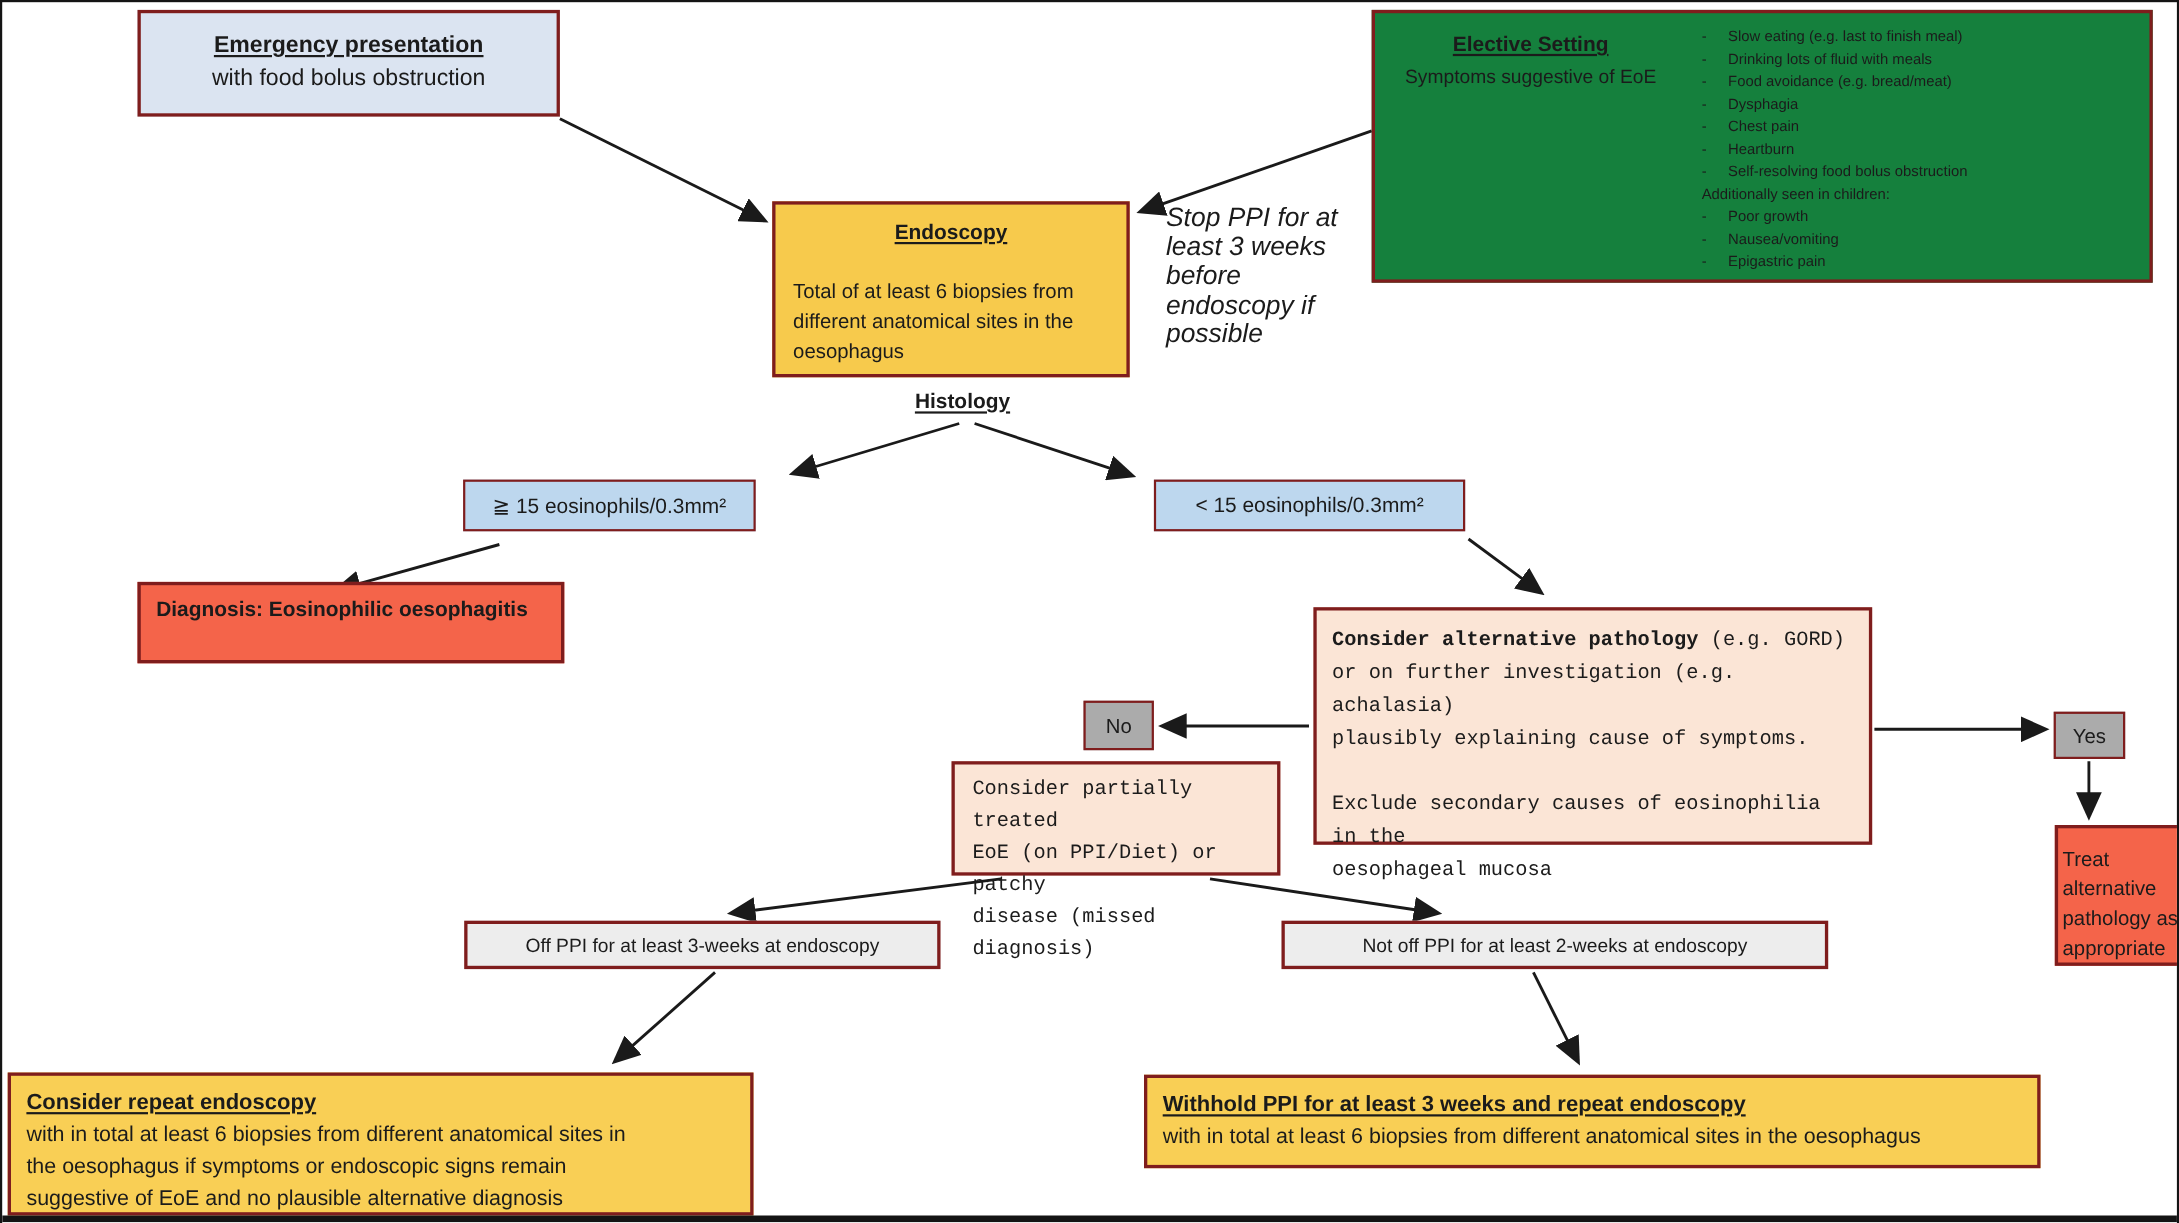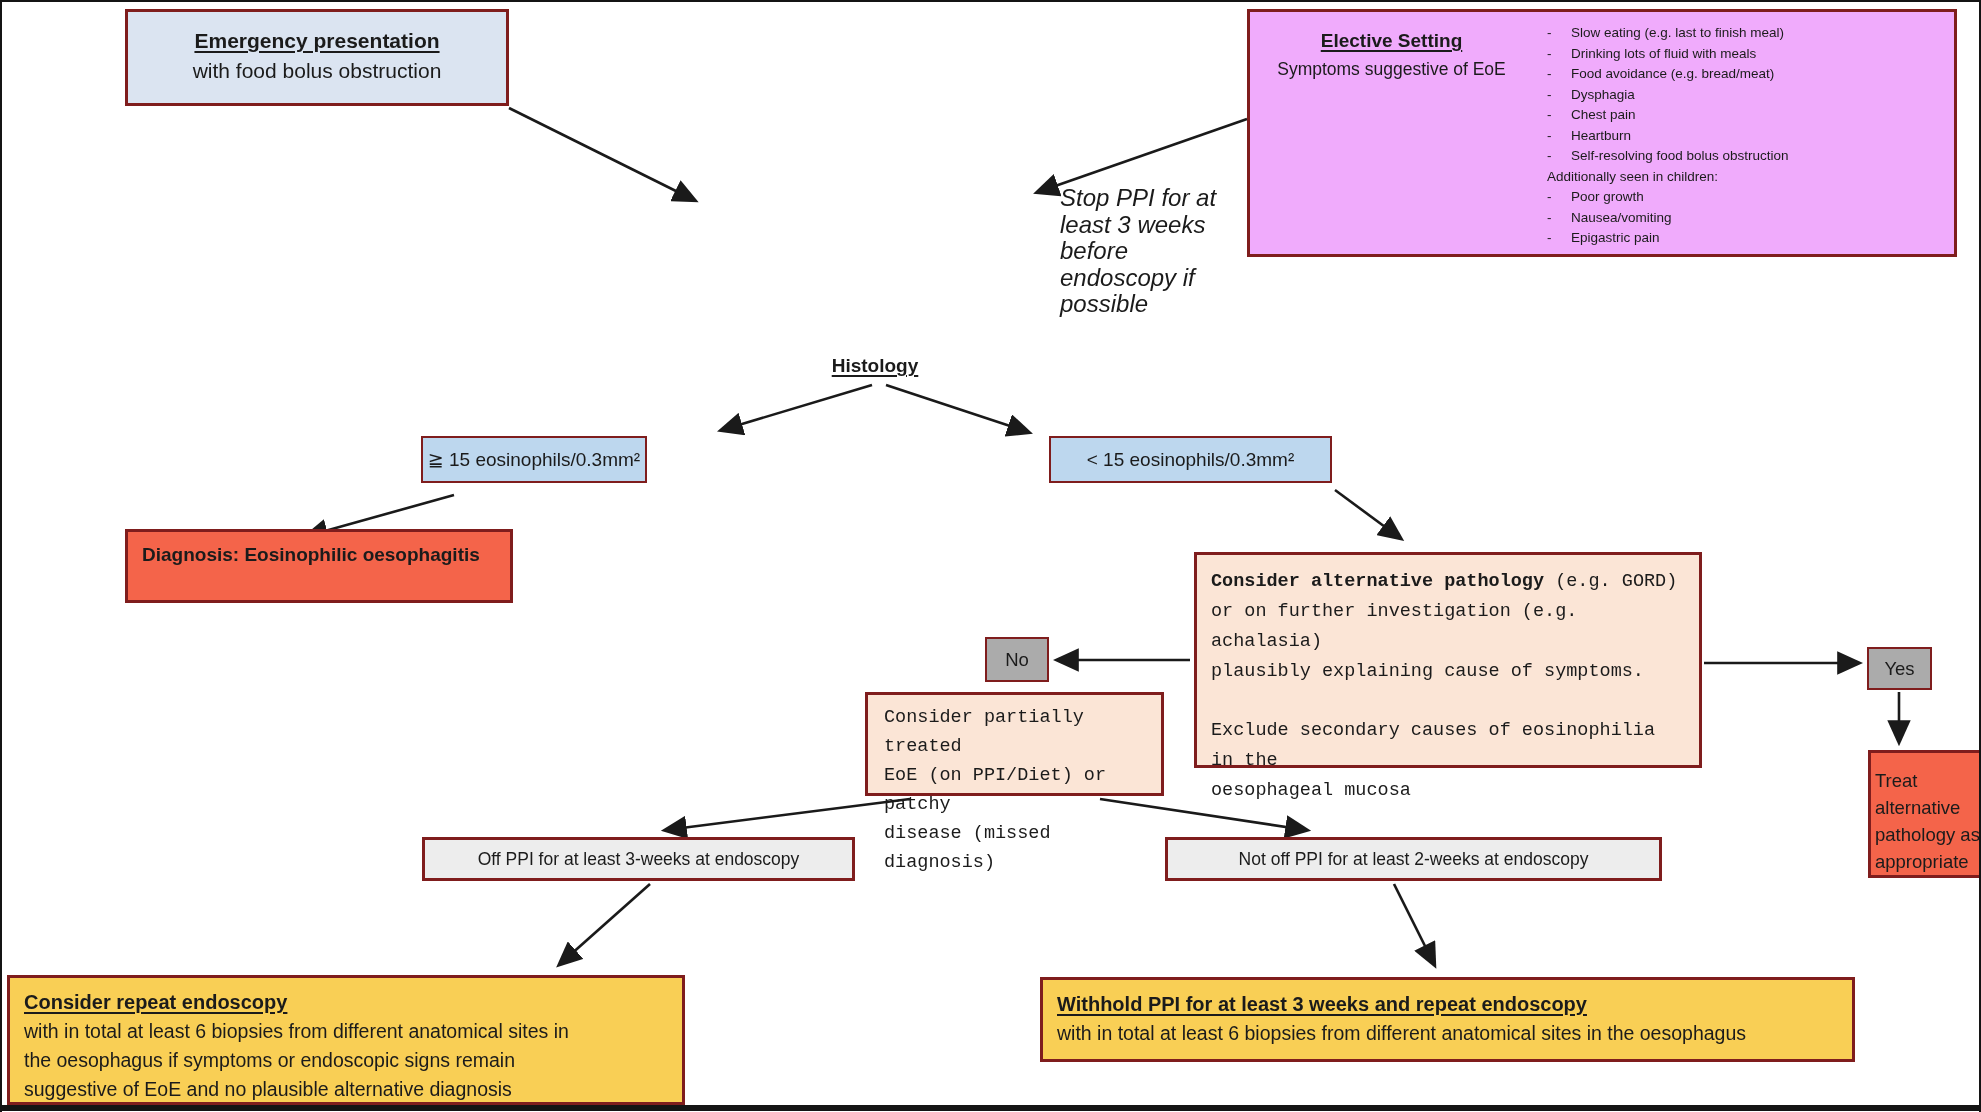--- a/index.html
+++ b/index.html
@@ -9,21 +9,21 @@
     border-top:2px solid #141414; border-left:2px solid #141414; border-right:2px solid #141414;
     box-sizing:border-box;
   }
   .box { position:absolute; box-sizing:border-box; border:3px solid #7f1d1d; }
   .pre { white-space:pre-line; }
   .u { text-decoration:underline; text-decoration-thickness:2px; text-underline-offset:3px; }
   .b { font-weight:bold; }
   .center { text-align:center; }
 
   .emergency { background:#dbe4f1; padding-top:14px; text-align:center; font-size:21px; line-height:30px; }
-  .elective  { background:#f0abfc; display:flex; }
+  .elective  { background:#15803d; display:flex; }
   .elective .title-col { width:255px; text-align:center; padding:18px 0 0 14px; }
   .elective .title-col .t { font-size:19px; font-weight:bold; }
   .elective .title-col .s { font-size:17.5px; margin-top:7px; }
   .elective .list-col { flex:1; padding:11px 6px 0 28px; font-size:13.5px; line-height:20.5px; }
   .li-row { display:flex; }
   .li-row .dash { width:24px; flex:0 0 24px; }
   .plain-row { margin-left:0; }
 
   .endoscopy { background:#f7ca4c; padding:12px 16px; font-size:18.5px; line-height:27px; }
   .endoscopy .t { text-align:center; font-size:19px; margin-bottom:26px; }
@@ -127,30 +127,36 @@
             <span>Nausea/vomiting</span>
           </div>
           <div class="li-row">
             <span class="dash">-</span>
             <span>Epigastric pain</span>
           </div>
         </div>
     </div>
   </div>
 
+  <div class="box endoscopy" style="left:700px; top:181px; width:325px; height:160px;">
+    <div class="t b u">Endoscopy</div>
+    <div class="pre">Total of at least 6 biopsies from
+different anatomical sites in the
+oesophagus</div>
+  </div>
 
   <div class="note pre" style="left:1058px; top:183px; width:160px;">Stop PPI for at
 least 3 weeks
 before
 endoscopy if
 possible</div>
 
   <div class="histology b u center" style="left:793px; top:353px; width:160px;">Histology</div>
 
-  <div class="box bluebox" style="left:419px; top:434px; width:226px; height:47px;">≧ 15 eosinophils/0.3mm²</div>
+  <div class="box bluebox" style="left:419px; top:434px; width:266px; height:47px;">≧ 15 eosinophils/0.3mm²</div>
   <div class="box bluebox" style="left:1047px; top:434px; width:283px; height:47px;">&lt; 15 eosinophils/0.3mm²</div>
 
   <div class="box redbox diag" style="left:123px; top:527px; width:388px; height:74px;">Diagnosis: Eosinophilic oesophagitis</div>
 
   <div class="box peach alt" style="left:1192px; top:550px; width:508px; height:216px;">
     <div class="pre"><span class="b">Consider alternative pathology</span><span> (e.g. GORD)
 or on further investigation (e.g. achalasia)
 plausibly explaining cause of symptoms.</span></div>
     <div class="pre" style="margin-top:29px;">Exclude secondary causes of eosinophilia in the
 oesophageal mucosa</div>

